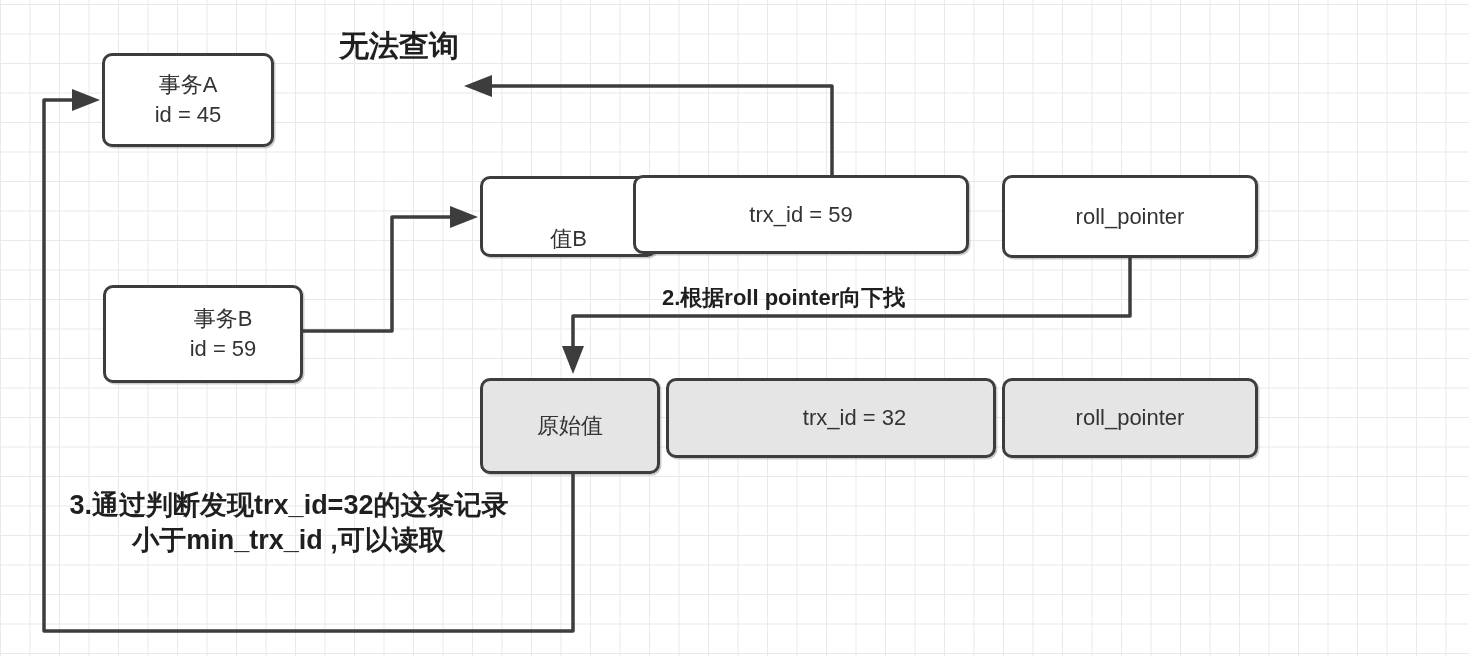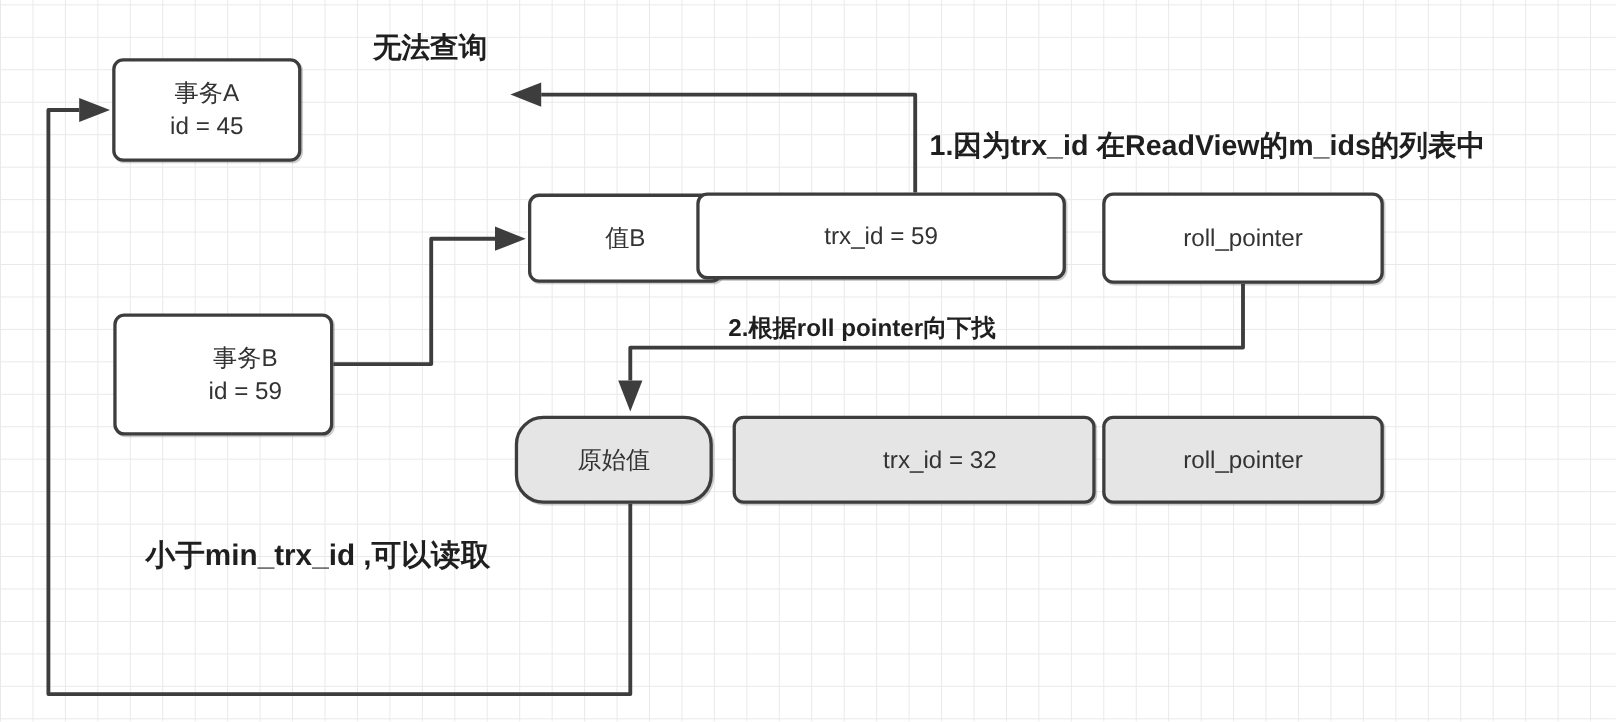--- a/index.html
+++ b/index.html
@@ -27,29 +27,29 @@
   .node{
     position:absolute;display:flex;flex-direction:column;align-items:center;justify-content:center;
     border:3px solid var(--stroke);border-radius:10px;background:var(--whitefill);
     color:var(--boxtext);font-size:22px;line-height:30px;text-align:center;
     box-shadow:1.5px 1.5px 0 rgba(60,60,60,.25);
   }
   .node.gray{background:var(--grayfill);}
   .note{position:absolute;color:var(--notetext);font-weight:bold;white-space:nowrap;}
   
   .txn-a{left:102px;top:53px;width:172px;height:94px;}
-  .txn-b{left:103px;top:285px;width:200px;height:111px;padding-left:40px;}
-  .value-b{left:480px;top:176px;width:177px;height:81px;}
+  .txn-b{left:103px;top:285px;width:200px;height:98px;padding-left:40px;}
+  .value-b{left:480px;top:176px;width:177px;height:81px;justify-content:flex-end;}
   .trx59{left:633px;top:175px;width:336px;height:79px;}
   .rp-top{left:1002px;top:175px;width:256px;height:83px;}
-  .orig{left:468px;top:378px;width:180px;height:80px;border-radius:26px;}
+  .orig{left:480px;top:378px;width:180px;height:96px;}
   .trx32{left:666px;top:378px;width:330px;height:80px;padding-left:47px;}
   .rp-bot{left:1002px;top:378px;width:256px;height:80px;}
   
-  .note-cannot{left:339px;top:26px;font-size:26px;}
+  .note-cannot{left:339px;top:26px;font-size:30px;}
   .note-step1{left:845px;top:115px;font-size:26px;}
   .note-step2{left:662px;top:283px;font-size:22px;}
   .note-step3{left:36px;top:488px;width:506px;font-size:27px;line-height:35px;text-align:center;white-space:normal;}
 </style>
 </head>
 <body>
 
 <div class="canvas">
 
   <svg class="wires" viewBox="0 0 1469 656">
@@ -95,19 +95,19 @@
 
   <div class="node gray trx32">
     <div>trx_id = 32</div>
   </div>
 
   <div class="node gray rp-bot">
     <div>roll_pointer</div>
   </div>
 
   <div class="note note-cannot">无法查询</div>
-  <div class="note note-step1">1.因为trx_id 在ReadView的m_ids的列表中</div>
   <div class="note note-step2">2.根据roll pointer向下找</div>
   <div class="note note-step3">
+    <div>3.通过判断发现trx_id=32的这条记录</div>
     <div>小于min_trx_id ,可以读取</div>
   </div>
 
 </div>
 
 </body></html>

